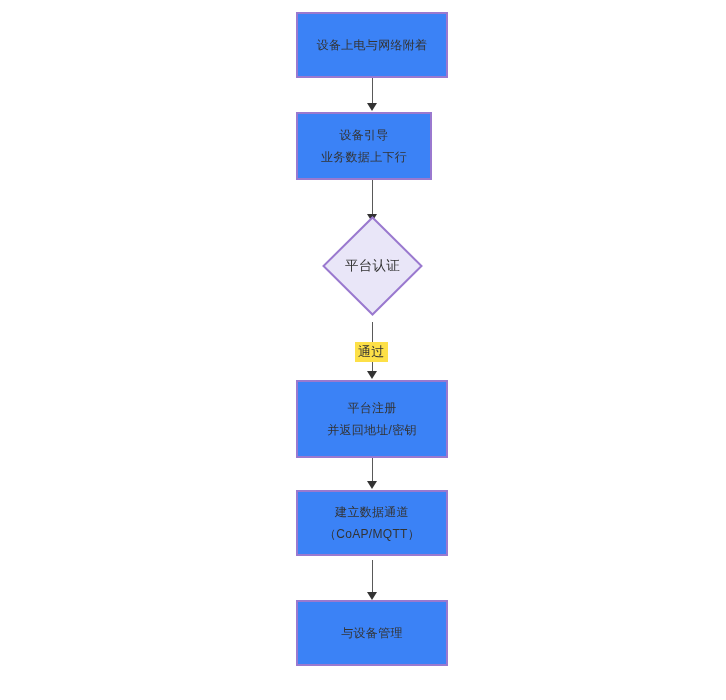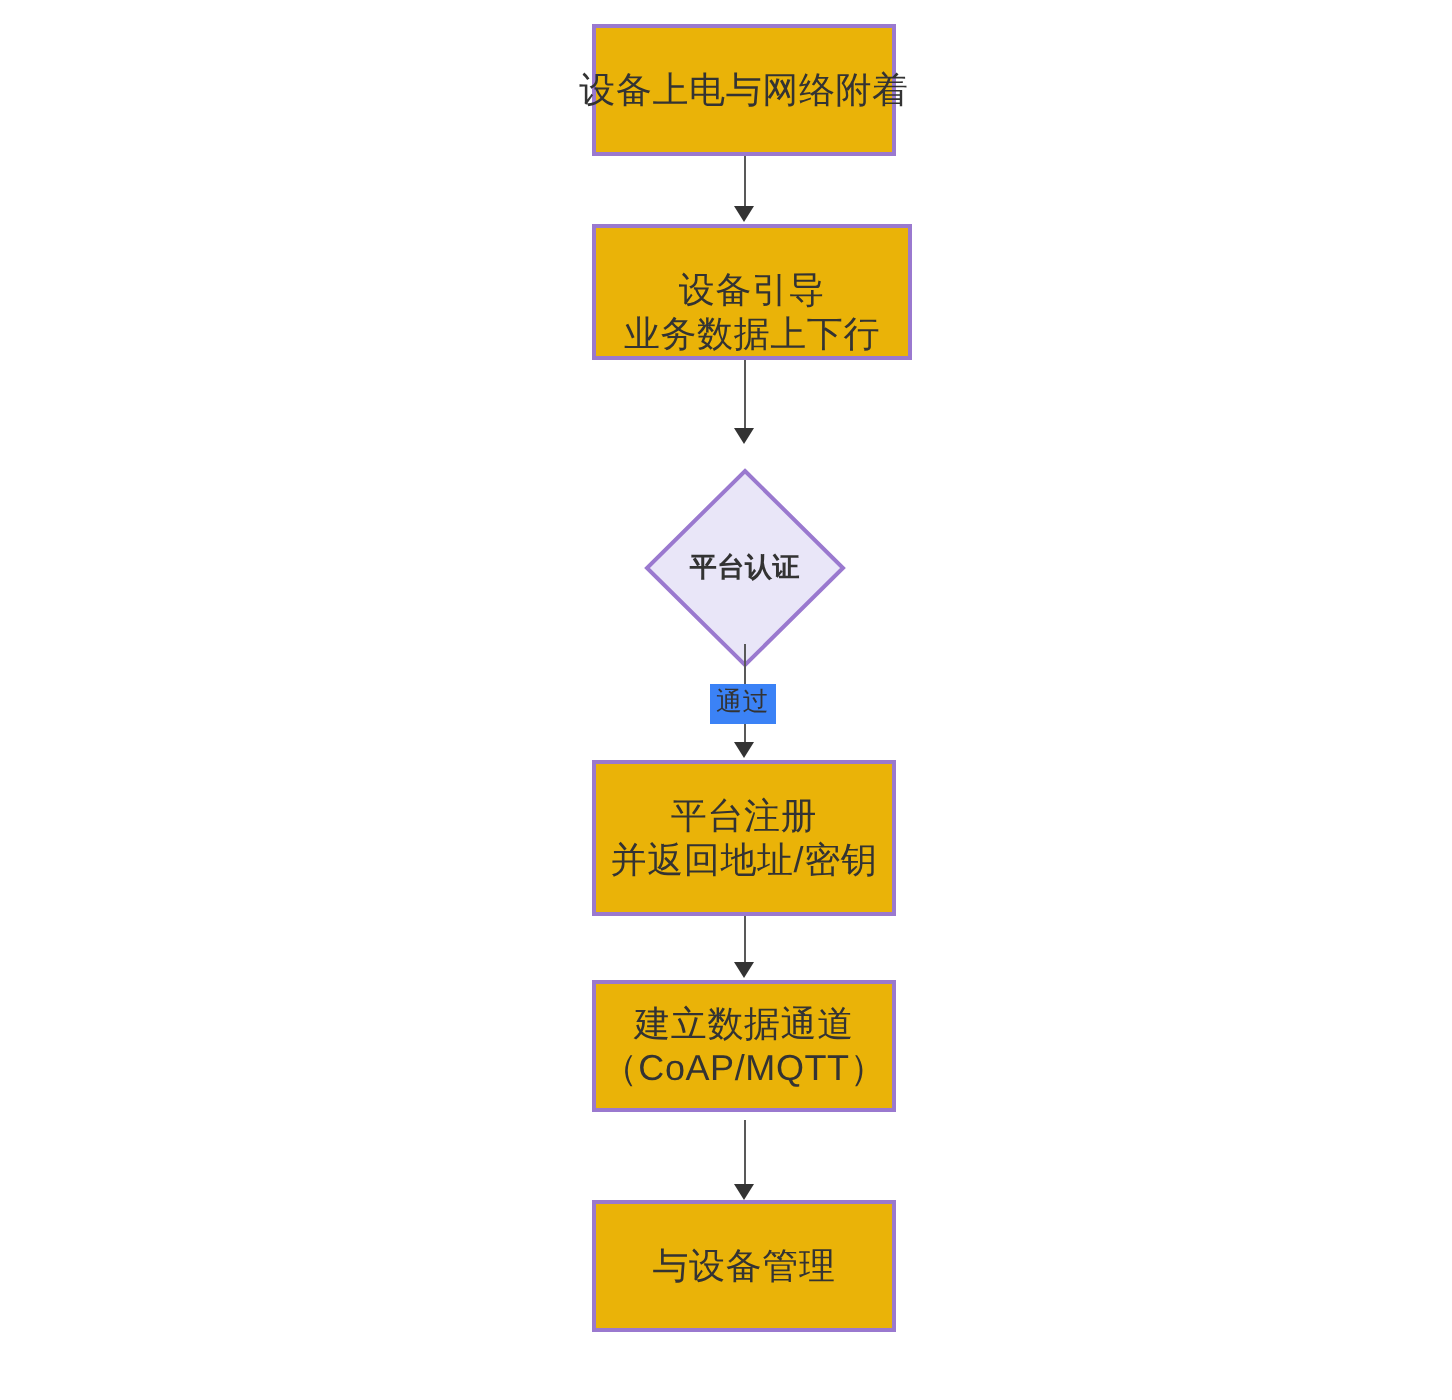--- a/index.html
+++ b/index.html
@@ -17,28 +17,28 @@
   #flow-canvas {
     position: absolute;
     left: 0;
     top: 0;
     width: 726px;
     height: 700px;
   }
   .node {
     position: absolute;
     box-sizing: border-box;
-    background: #eab308;
+    background: #3b82f6;
     border: 2px solid #9a79cf;
     display: flex;
     flex-direction: column;
     align-items: center;
     justify-content: center;
     color: #333333;
-    font-size: 18px;
+    font-size: 12px;
     line-height: 22px;
     text-align: center;
     letter-spacing: 0.3px;
     white-space: nowrap;
   }
   .node .line2 { display: block; }
 
   .decision {
     position: absolute;
     box-sizing: border-box;
@@ -71,51 +71,50 @@
   .arrowhead {
     position: absolute;
     width: 0;
     height: 0;
     border-left: 5px solid transparent;
     border-right: 5px solid transparent;
     border-top: 8px solid #333333;
   }
   .edge-label {
     position: absolute;
-    background: #3b82f6;
+    background: #fde047;
     color: #333333;
     font-size: 13px;
     line-height: 18px;
     padding: 1px 3px;
     white-space: nowrap;
     letter-spacing: 0.3px;
-    font-family: Liberation Mono, monospace;
   }
 </style>
 </head>
 <body>
 
 <div id="flow-canvas">
 
   <div class="node" style="left:296px; top:12px; width:152px; height:66px;">
     <span>设备上电与网络附着</span>
   </div>
 
   <div class="edge" style="left:372px; top:78px; height:26px;"></div>
   <div class="arrowhead" style="left:367px; top:103px;"></div>
 
-  <div class="node" style="left:296px; top:112px; width:160px; height:68px;justify-content:flex-end;">
+  <div class="node" style="left:296px; top:112px; width:136px; height:68px;">
     <span>设备引导</span>
     <span class="line2">业务数据上下行</span>
   </div>
 
   <div class="edge" style="left:372px; top:180px; height:36px;"></div>
   <div class="arrowhead" style="left:367px; top:214px;"></div>
 
-  <div class="decision" style="left:322px; top:234px; width:101px; height:100px;font-weight:bold;">
+  <div class="decision" style="left:322px; top:216px; width:101px; height:100px;">
     <svg class="diamond-shape" viewBox="0 0 101 100" preserveAspectRatio="none">
       <polygon points="50.5,1.5 99.5,50 50.5,98.5 1.5,50" fill="#e9e6f8" stroke="#9a79cf" stroke-width="2"></polygon>
     </svg>
     <span class="decision-label">平台认证</span>
   </div>
 
   <div class="edge" style="left:372px; top:322px; height:50px;"></div>
   <div class="edge-label" style="left:355px; top:342px;">通过</div>
   <div class="arrowhead" style="left:367px; top:371px;"></div>
 

